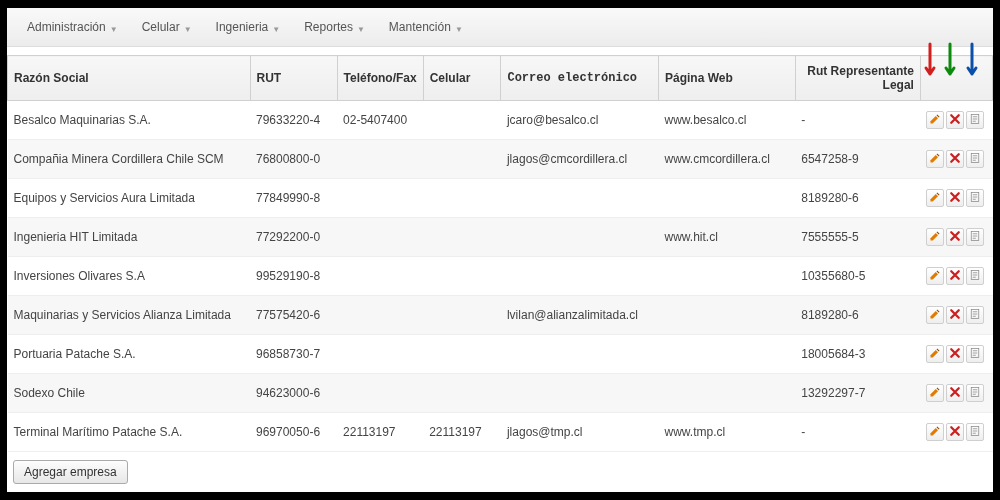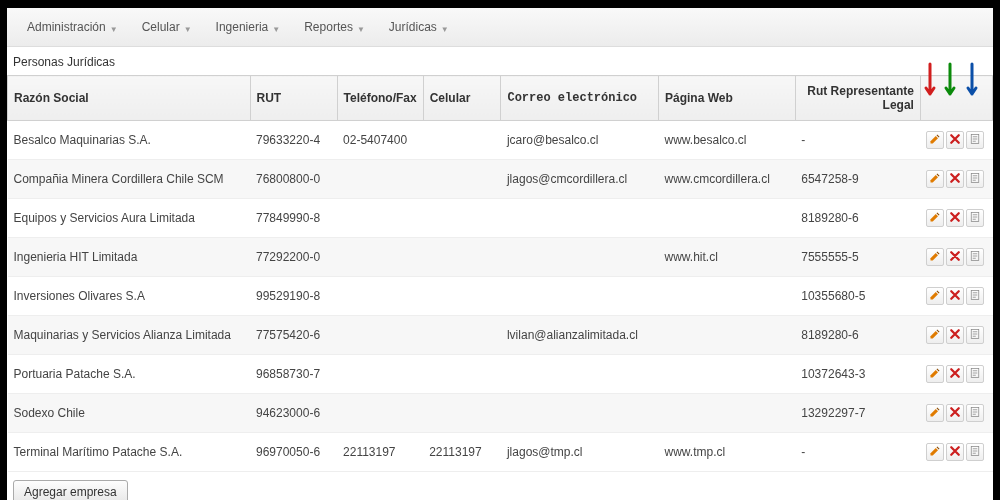--- a/index.html
+++ b/index.html
@@ -125,28 +125,27 @@
     </div>
     <div class="menu-item">
       <span>Ingenieria</span>
       <span class="caret">▼</span>
     </div>
     <div class="menu-item">
       <span>Reportes</span>
       <span class="caret">▼</span>
     </div>
     <div class="menu-item">
-      <span>Jurídicas</span>
+      <span>Mantención</span>
       <span class="caret">▼</span>
     </div>
   </div>
 
-  <div class="page-title">Personas Jurídicas</div>
-
-  <div style="position:relative;">
+
+  <div style="position:relative;margin-top:8px;">
   <table>
     <thead>
       <tr>
         <th class="col-razon">Razón Social</th>
         <th class="col-rut">RUT</th>
         <th class="col-telfax">Teléfono/Fax</th>
         <th class="col-cel">Celular</th>
         <th class="col-correo">Correo electrónico</th>
         <th class="col-web">Página Web</th>
         <th class="col-replegal">Rut Representante Legal</th>
@@ -304,21 +303,21 @@
                   </svg></span>
               </span></td>
           </tr>
           <tr>
             <td>Portuaria Patache S.A.</td>
             <td>96858730-7</td>
             <td></td>
             <td></td>
             <td></td>
             <td></td>
-            <td>10372643-3</td>
+            <td>18005684-3</td>
             <td class="actions-cell"><span class="action-btn">
                 <span><svg viewBox="0 0 16 16">
                     <path d="M2 11 L9 4 L12 7 L5 14 L2 14 Z" fill="#e07b00"></path>
                     <path d="M10 3 L13 6 L14 5 L11 2 Z" fill="#8a4a00"></path>
                   </svg></span>
               </span><span class="action-btn">
                 <span><svg viewBox="0 0 16 16">
                     <path d="M3 3 L13 13 M13 3 L3 13" stroke="#cc1f1f" stroke-width="3" stroke-linecap="round"></path>
                   </svg></span>
               </span><span class="action-btn">

